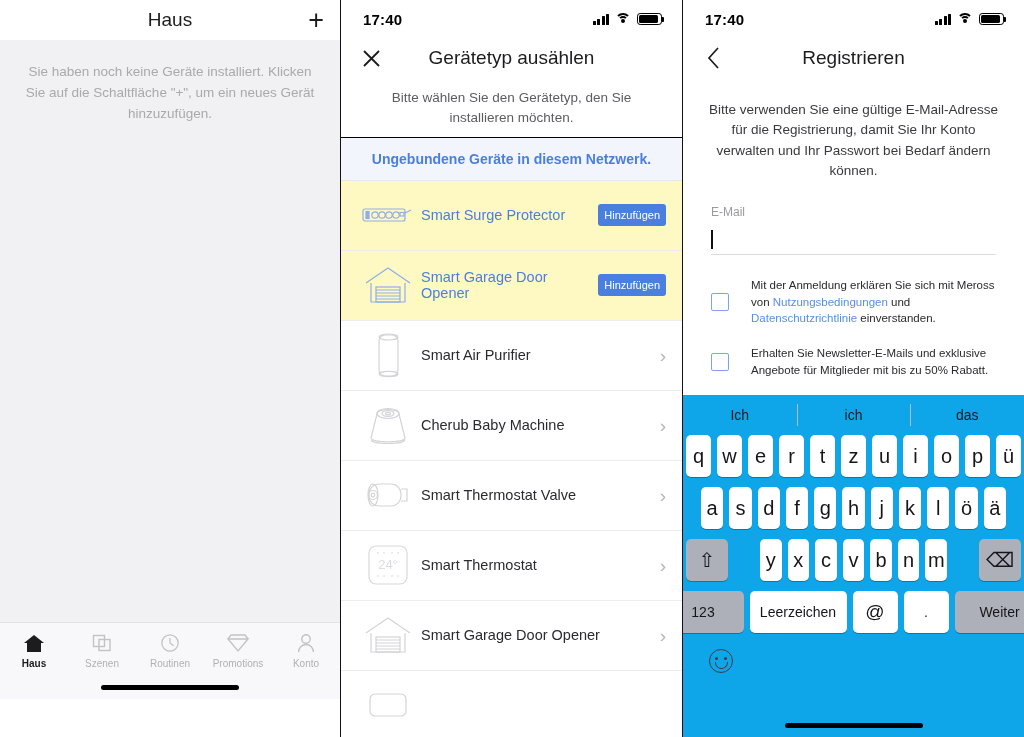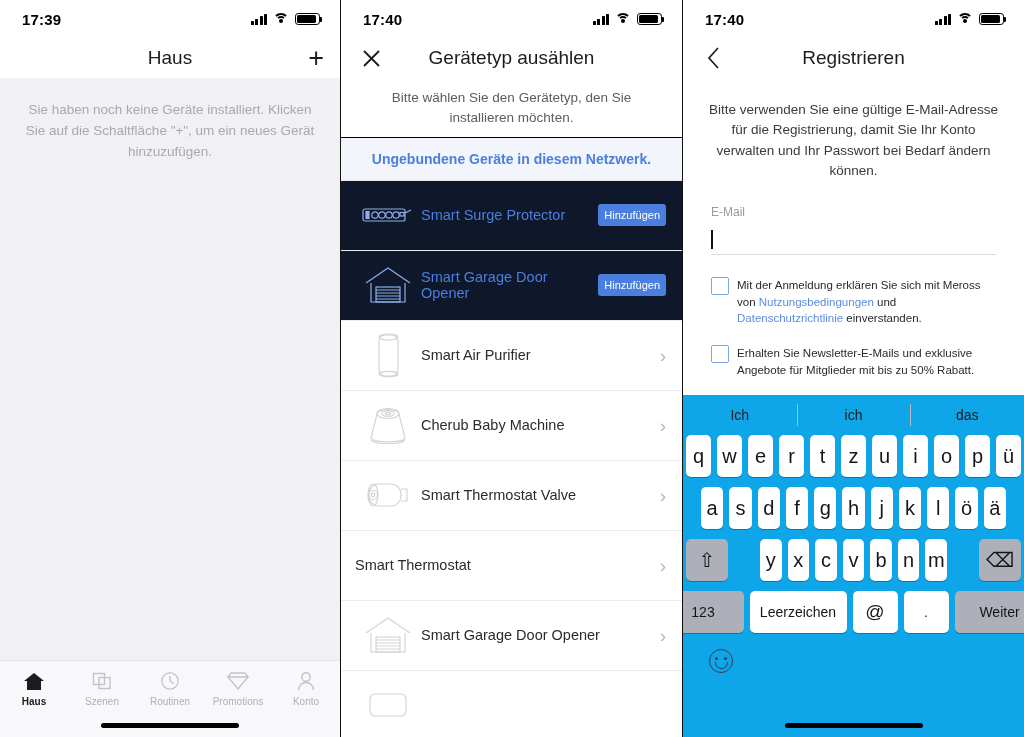--- a/index.html
+++ b/index.html
@@ -75,21 +75,21 @@
   
   .p2-sub { text-align:center; color:#5c5c61; font-size:13.5px;
             line-height:1.5; padding: 10px 30px 8px; }
   .p2-banner { background:#f2f5fb; border-top:1px solid #000000;
                border-bottom:1px solid #e6e8ed;
                text-align:center; padding:13px 10px; color:#4a7fe0;
                font-size:14px; font-weight:bold; cursor:pointer; }
   .dev-list { background:#fff; }
   .dev-row { height:70px; display:flex; align-items:center; padding:0 16px 0 14px;
              border-bottom:1px solid #ececee; cursor:pointer; }
-  .dev-row.hl { background:#0f172a; }
+  .dev-row.hl { background:#fef9c3; }
   .dev-icon { width:66px; flex:0 0 66px; display:flex; align-items:center;
               justify-content:center; }
   .dev-name { flex:1; font-size:14.5px; color:#2b2b2f; }
   .dev-row.hl .dev-name { color:#4a7fe0; }
   .add-btn { background:#4a7fe0; color:#fff; font-size:11px; border-radius:3px;
              padding:5px 6px; white-space:nowrap; cursor:pointer; }
   .chev { color:#b5b5ba; font-size:19px; font-weight:300; line-height:1; }
   .p2-foot { position:absolute; bottom:0; left:0; right:0; background:#fff;
              padding-bottom: 22px; }
   .p2-foot-link { text-align:center; color:#4a7fe0; font-size:15px; padding:6px 0 10px;
@@ -98,21 +98,21 @@
   
   .p3-desc { text-align:center; color:#3a3a3e; font-size:13.5px;
              line-height:1.5; padding: 22px 24px 24px; }
   .field { margin: 0 28px 6px; }
   .field-label { font-size:12px; color:#9a9aa0; margin-bottom:6px; }
   .field-line { border-bottom:1px solid #dcdce0; height:30px;
                 display:flex; align-items:center; cursor:text; }
   .caret { width:1.6px; height:19px; background:#111; }
   .field.pw { margin-top: 22px; }
   .checks { margin: 22px 28px 0; }
-  .check-row { display:flex; gap:8px; margin-bottom:18px; }
+  .check-row { display:flex; align-items:center; gap:22px; margin-bottom:18px; }
   .cbox { width:18px; height:18px; flex:0 0 18px; border:1.4px solid #7fa2e8;
           border-radius:2px; background:#fff; cursor:pointer; }
   .check-text { font-size:11.5px; color:#2a2a2e; line-height:1.45; }
   .check-text a { color:#5b8ce6; text-decoration:none; cursor:pointer; }
   .ghost-btn { position:absolute; left:50%; transform:translateX(-50%);
                top:432px; width:222px; height:44px; background:#e6e6e8;
                border-radius:22px; }
 
   
   .kb { position:absolute; bottom:0; left:0; right:0; height:342px;
@@ -147,39 +147,20 @@
   .emoji::after { content:""; position:absolute; left:4.5px; top:12px; width:11px;
                   height:6px; border:1.6px solid #3e3e42; border-top:none;
                   border-radius:0 0 11px 11px; }
 </style>
 </head>
 <body>
 
 <div class="screens">
 
   <div class="phone">
-    <div class="statusbar">
-      <div class="clock">17:39</div>
-      <div class="sb-icons">
-        <span class="sig">
-            <i></i>
-            <i></i>
-            <i></i>
-            <i></i>
-          </span>
-        <span class="wifi">
-            <span></span>
-            <span></span>
-            <span></span>
-          </span>
-        <span class="batt">
-            <i></i>
-          </span>
-      </div>
-    </div>
 
     <div class="navbar">
       <div class="nav-title">Haus</div>
       <div class="nav-right">+</div>
     </div>
 
     <div class="p1-body">
       <div class="p1-empty">Sie haben noch keine Geräte installiert. Klicken Sie auf die Schaltfläche "+", um ein neues Gerät hinzuzufügen.</div>
 
       <div class="tabbar">
@@ -333,20 +314,28 @@
             <circle cx="10" cy="17" r="4.5"></circle>
               <circle cx="10" cy="17" r="1.8"></circle>
             <path d="M38 11 H44 V23 H38"></path>
           </svg>
         </div>
         <div class="dev-name">Smart Thermostat Valve</div>
         <div class="chev">›</div>
       </div>
 
       <div class="dev-row">
+        <div class="dev-icon">
+          <svg width="46" height="46" viewBox="0 0 46 46" fill="none" stroke="#d8d8dc" stroke-width="1.2">
+            <rect x="4" y="4" width="38" height="38" rx="7"></rect>
+            <text x="23" y="27" font-family="Liberation Sans, sans-serif" font-size="13" fill="#dcdce0" stroke="none" text-anchor="middle">24°</text>
+            <path d="M12 11 H14 M18 11 H20 M26 11 H28 M32 11 H34" stroke-width="1"></path>
+            <path d="M12 34 H14 M18 34 H20 M26 34 H28 M32 34 H34" stroke-width="1"></path>
+          </svg>
+        </div>
         <div class="dev-name">Smart Thermostat</div>
         <div class="chev">›</div>
       </div>
 
       <div class="dev-row">
         <div class="dev-icon">
           <svg width="50" height="42" viewBox="0 0 50 42" fill="none" stroke="#d4d4d8" stroke-width="1.2">
             <path d="M3 19 L25 4 L47 19"></path>
             <path d="M8 19 V38 H42 V19"></path>
             <rect x="13" y="23" width="24" height="15"></rect>

